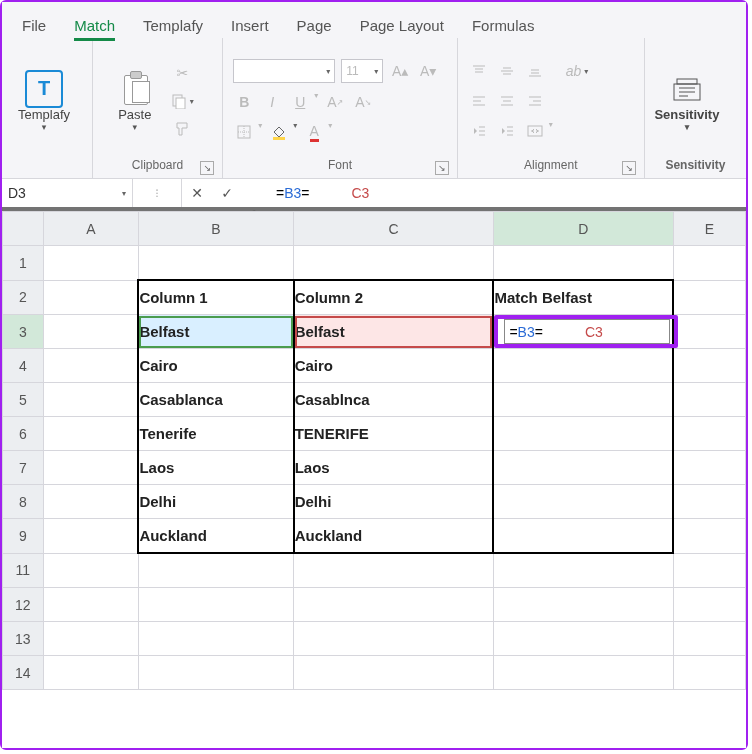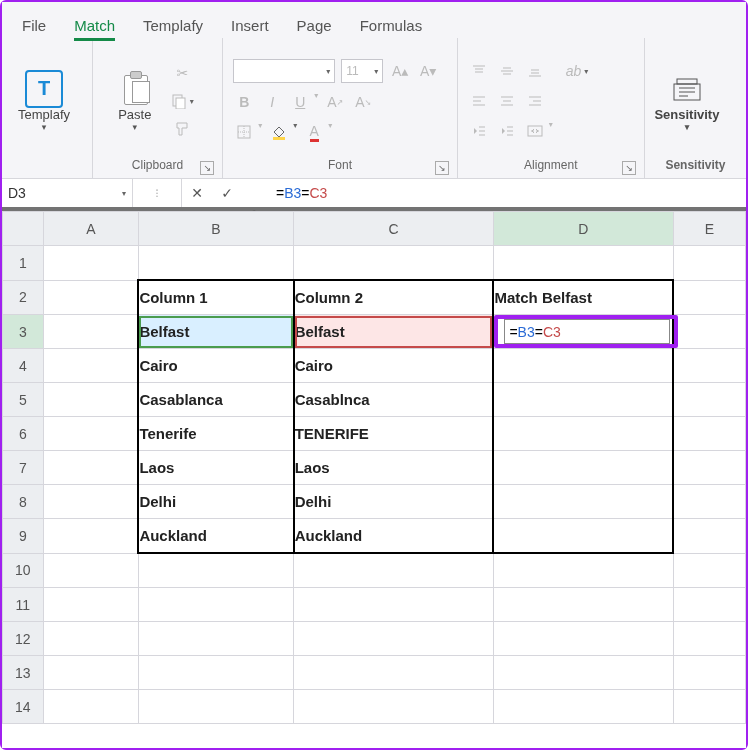--- a/index.html
+++ b/index.html
@@ -132,34 +132,35 @@
   td.bthick-t{border-top:2px solid #000 !important;}
   td.bthick-b{border-bottom:2px solid #000 !important;}
   td.b3-sel{outline:2px solid #4b9c4e;outline-offset:-3px;background:#d9efff;}
   td.c3-sel{outline:2px solid #c54a4a;outline-offset:-3px;background:#fde6e6;}
   td.d3-sel{background:#fff;position:relative;}
   .d3-highlight{position:absolute;left:0;top:0;right:-6px;bottom:0;border:4px solid #a020f0;border-radius:2px;pointer-events:none;}
   .d3-editbox{position:absolute;left:10px;right:2px;top:4px;bottom:4px;border:1px solid #888;background:#fff;display:flex;align-items:center;padding:0 4px;font-size:14px;}
   .green-text{color:#2a9c4a;font-weight:bold;}
   .formula-text .eq{color:#000;}
   .formula-text .ref1{color:#2a6bd6;}
-  .formula-text .ref2{color:#c54a4a;}
+  .formula-text .ref2{color:#c54a4a;margin-left:42px;}
   .dots{font-size:9px;color:#777;}
   svg{display:block;}
 </style>
 </head>
 <body>
 <div class="frame">
 
 <div class="tabs">
   <div class="tab">File</div>
   <div class="tab active">Match</div>
   <div class="tab">Templafy</div>
   <div class="tab">Insert</div>
   <div class="tab">Page</div>
+  <div class="tab">Page Layout</div>
   <div class="tab">Formulas</div>
 </div>
 
 <div class="ribbon">
 
   <div class="group" style="width:78px;">
     <div class="group-body">
       <div class="bigbtn">
         <div class="icon-wrap">
               <div class="templafy-icon">T</div>
@@ -475,28 +476,20 @@
           </tr>
   <tr>
             <th class="rowhdr">9</th>
             <td class="cell"></td>
     <td class="cell bold bthick-l bthick-r bthick-b">Auckland</td>
     <td class="cell bold bthick-r bthick-b">Auckland</td>
     <td class="cell bthick-r bthick-b"></td>
             <td class="cell"></td>
           </tr>
   <tr>
-            <th class="rowhdr">10</th>
-            <td class="cell"></td>
-            <td class="cell"></td>
-            <td class="cell"></td>
-            <td class="cell"></td>
-            <td class="cell"></td>
-          </tr>
-  <tr>
             <th class="rowhdr">11</th>
             <td class="cell"></td>
             <td class="cell"></td>
             <td class="cell"></td>
             <td class="cell"></td>
             <td class="cell"></td>
           </tr>
   <tr>
             <th class="rowhdr">12</th>
             <td class="cell"></td>

